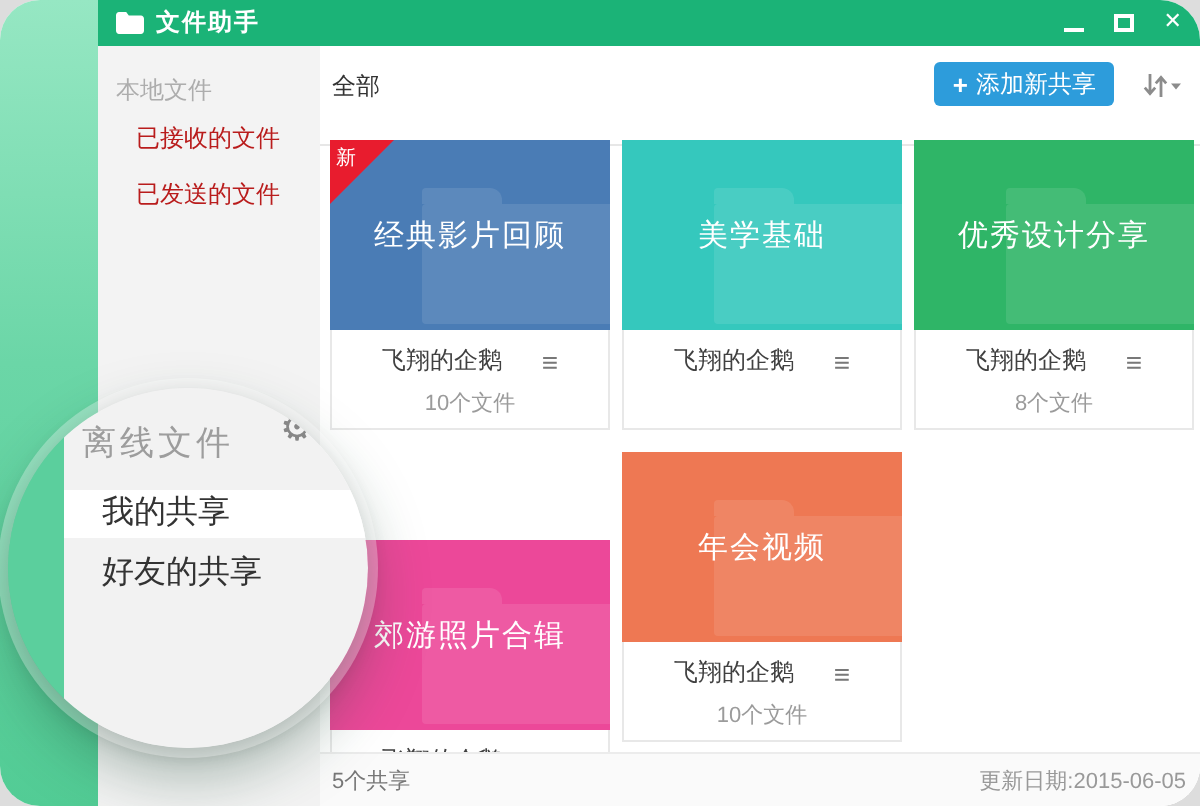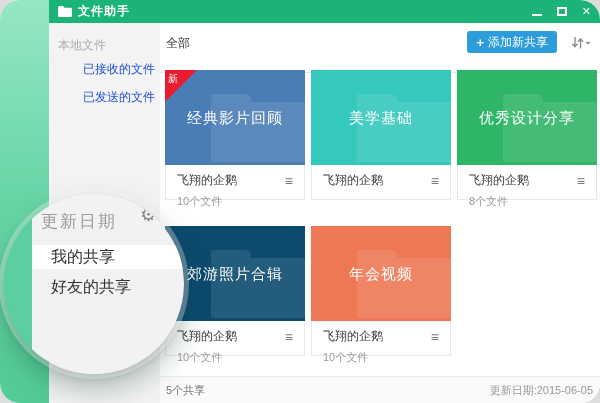--- a/index.html
+++ b/index.html
@@ -18,21 +18,21 @@
   .titlebar .app-title { color:#fff; font-size:12px; font-weight:bold; margin-left:6px; letter-spacing:1px; }
   .win-controls { margin-left:auto; display:flex; align-items:center; gap:15px; }
   .ctl { cursor:pointer; display:flex; align-items:center; justify-content:center; }
   .ctl-min-bar { width:10px; height:2px; background:#fff; margin-top:6px; }
   .ctl-max-box { width:10px; height:9px; border:2px solid #fff; }
   .ctl-close-x { color:#fff; font-size:11px; font-weight:bold; line-height:1; }
 
   
   .sidebar { position:absolute; left:0; top:23px; width:111px; bottom:0; background:#f3f3f3; }
   .side-sec-title { margin:12px 0 0 9px; height:20px; line-height:20px; font-size:12px; color:#adadad; }
-  .side-item { margin-left:34px; height:28px; line-height:28px; font-size:12px; color:#1d4ed8; cursor:pointer; }
+  .side-item { margin-left:19px; height:28px; line-height:28px; font-size:12px; color:#b91c1c; cursor:pointer; }
 
   
   .main { position:absolute; left:111px; top:23px; right:0; bottom:0; background:#fff; }
   .main-header { position:absolute; top:0; left:0; right:0; height:50px; border-bottom:1px solid #e7e7e7; }
   .filter-label { position:absolute; left:6px; top:12px; font-size:12px; color:#333; cursor:pointer; }
   .add-btn { position:absolute; right:43px; top:8px; height:22px; padding:0 9px; background:#2d9cdb;
     color:#fff; font-size:12px; border:none; border-radius:3px; display:flex; align-items:center; gap:4px; cursor:pointer; }
   .add-btn .plus { font-size:13px; font-weight:bold; }
   .sort-btn { position:absolute; right:8px; top:13px; cursor:pointer; display:flex; align-items:center; }
 
@@ -43,21 +43,21 @@
   .card-cover { position:relative; height:95px; overflow:hidden; }
   .cover-title { position:absolute; left:0; right:0; top:50%; transform:translateY(-50%);
     text-align:center; color:#fff; font-size:15px; letter-spacing:1px; }
   .fmark { position:absolute; right:-18px; top:32px; width:112px; height:60px;
     background:rgba(255,255,255,0.10); border-radius:2px; }
   .fmark::before { content:""; position:absolute; left:0; top:-8px; width:40px; height:8px;
     background:rgba(255,255,255,0.10); border-radius:2px 6px 0 0; }
   .badge { position:absolute; top:0; left:0; width:0; height:0;
     border-top:32px solid #e81c2e; border-right:32px solid transparent; }
   .badge-text { position:absolute; top:2px; left:3px; font-size:10px; color:#fff; }
-  .card-info { height:35px; background:#fff; border:1px solid #e8e8e8; border-top:none; padding:7px 11px 0; }
+  .card-info { height:50px; background:#fff; border:1px solid #e8e8e8; border-top:none; padding:7px 25px 0;text-align:center; }
   .info-row { display:flex; justify-content:space-between; align-items:center; }
   .owner { font-size:12px; color:#404040; }
   .menu-icon { font-size:14px; color:#787878; cursor:pointer; line-height:1; }
   .count { font-size:11px; color:#9b9b9b; margin-top:5px; }
 
   
   .statusbar { position:absolute; left:0; right:0; bottom:0; height:27px; background:#fafafa;
     border-top:1px solid #ececec; display:flex; align-items:center; justify-content:space-between;
     padding:0 7px 0 6px; }
   .status-left { font-size:11px; color:#777; }
@@ -175,21 +175,21 @@
     <div class="card-info">
       <div class="info-row">
         <span class="owner">飞翔的企鹅</span>
         <span class="menu-icon">≡</span>
       </div>
       <div class="count">8个文件</div>
     </div>
   </div>
 
   <div class="card">
-    <div class="card-cover" style="background: #0c4a6e;">
+    <div class="card-cover" style="background: #ec4899; margin-top: 44px;">
       <span class="fmark"></span>
 
       <span class="cover-title">郊游照片合辑</span>
     </div>
     <div class="card-info">
       <div class="info-row">
         <span class="owner">飞翔的企鹅</span>
         <span class="menu-icon">≡</span>
       </div>
       <div class="count">10个文件</div>
@@ -216,21 +216,21 @@
         <span class="status-left">5个共享</span>
         <span class="status-right">更新日期:2015-06-05</span>
       </div>
 
     </div>
   </div>
 
   <div class="magnifier">
     <div class="mag-green"></div>
     <div class="mag-panel">
-      <span class="mag-title">更新日期</span>
+      <span class="mag-title">离线文件</span>
       <span class="mag-gear">⚙</span>
       <div>
   <div class="mag-item active">我的共享</div>
 
   <div class="mag-item">好友的共享</div>
 </div>
     </div>
   </div>
 
 </div>

